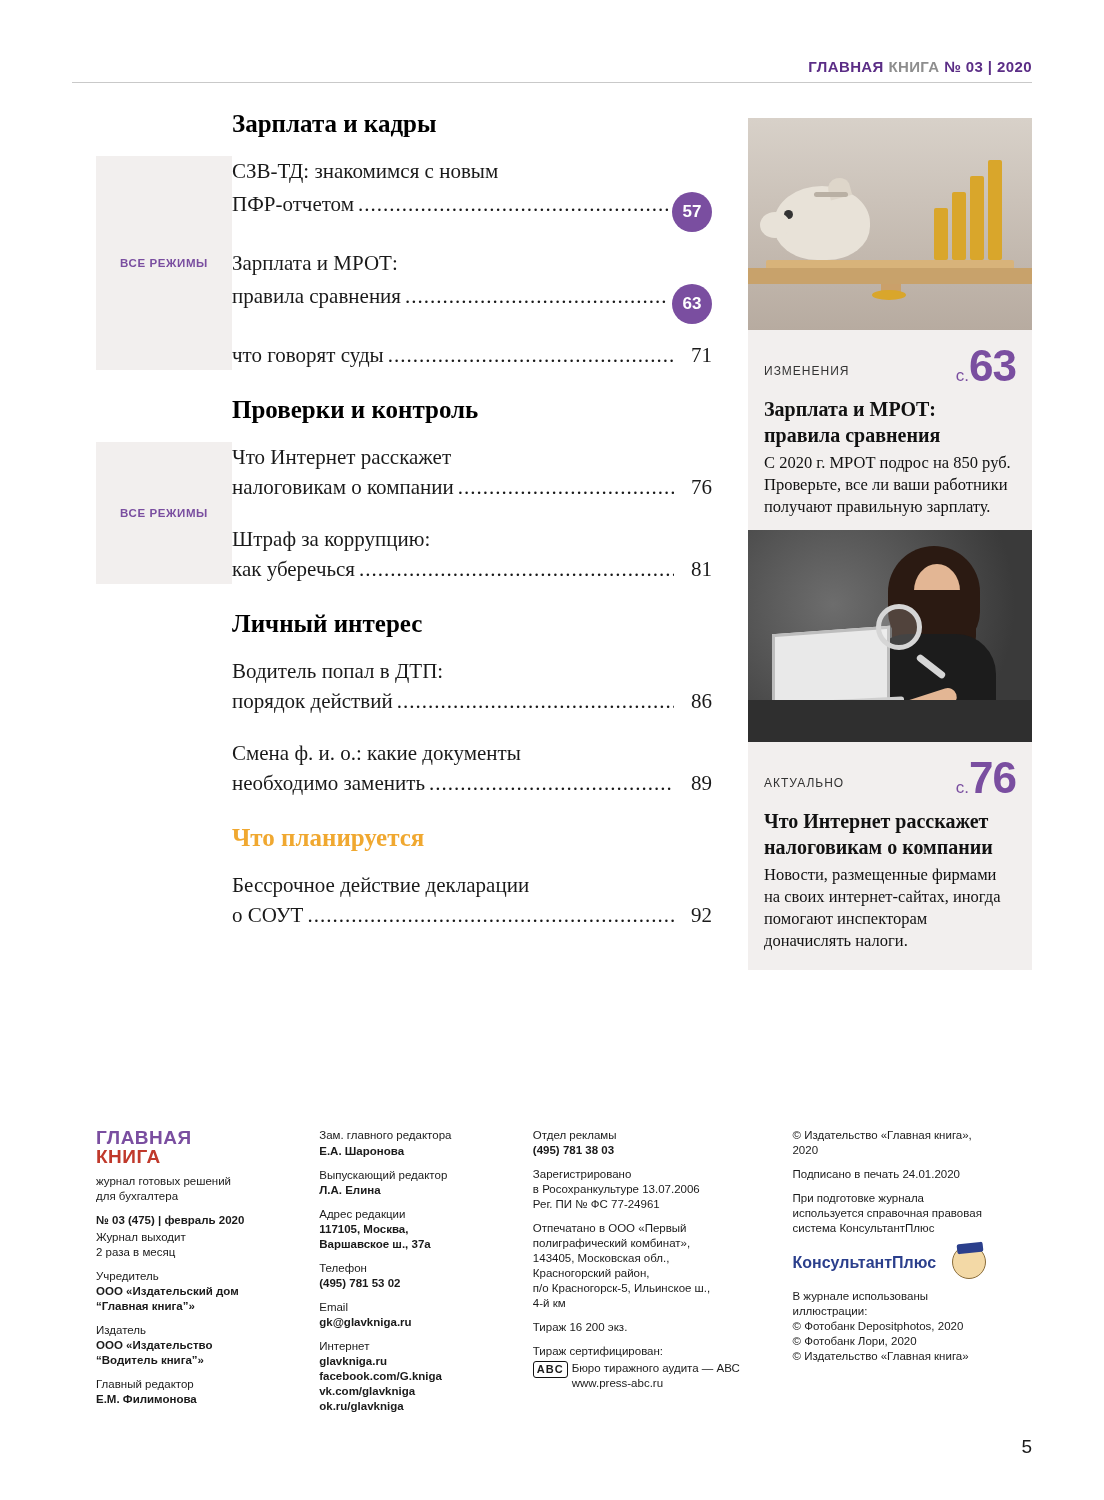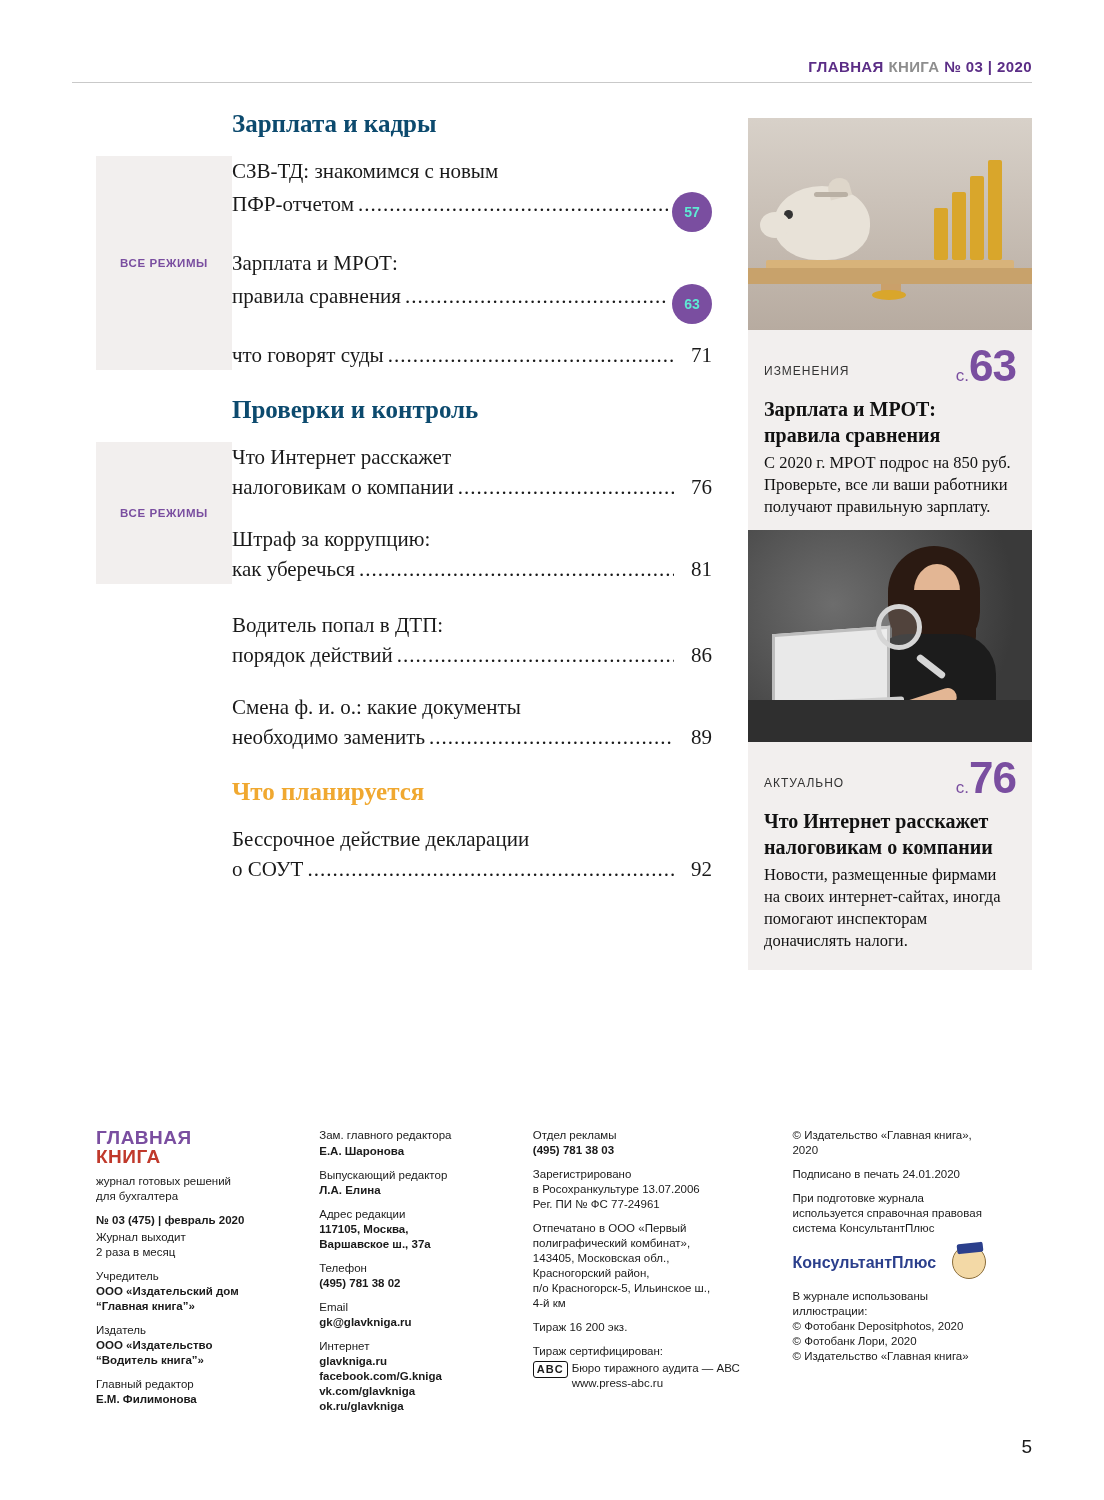--- a/index.html
+++ b/index.html
@@ -26,21 +26,21 @@
     position:absolute; top:82px; left:72px; right:72px;
     height:1px; background:#c9c9c9;
   }
 
   
   .toc {
     position:absolute; top:110px; left:96px; width:616px;
   }
   .section-title {
     font-family:"Liberation Serif", serif;
-    font-weight:bold; font-size:25px; color:#0c4a6e;
+    font-weight:bold; font-size:25px; color:#000000;
     margin: 0 0 18px 136px;
   }
   .section-title.orange { color:#f0a830; }
 
   .group { position:relative; margin-bottom:26px; }
   .tag {
     position:absolute; left:0; top:0;
     width:136px; height:100%;
     background:#f2efee;
     display:flex; align-items:center; justify-content:center;
@@ -64,22 +64,22 @@
   .entry .l2 .txt { flex:0 0 auto; }
   .entry .l2 .dots {
     flex:1 1 auto; overflow:hidden; margin:0 4px;
     color:#1a1a1a; letter-spacing:1px;
     font-size:21px; line-height:30px;
   }
   .pagenum { flex:0 0 auto; font-size:21px; color:#1a1a1a; min-width:34px; text-align:right; }
   .pagenum.badge {
     display:inline-flex; align-items:center; justify-content:center;
     width:40px; height:40px; border-radius:50%;
-    background:#7a4ea0; color:#5eead4; font-family:"Liberation Sans", sans-serif;
-    font-weight:bold; font-size:14px; text-align:right;
+    background:#7a4ea0; color:#ffffff; font-family:"Liberation Sans", sans-serif;
+    font-weight:bold; font-size:17px; text-align:right;
     transform: translateY(6px);
     min-width:40px;
   }
 
   
   .promo {
     position:absolute; left:748px; width:284px;
     background:#f2efee;
   }
   .promo-1 { top:118px; }
@@ -246,20 +246,21 @@
         <div class="entry">
           <div class="l1">Штраф за коррупцию:</div>
           <div class="l2">
             <span class="txt">как уберечься</span>
             <span class="dots">........................................................................................................................</span>
             <span class="pagenum">81</span>
           </div>
         </div>
       </div>
     </div>
+    <div class="section-title">Личный интерес</div>
     <div class="group">
       <div class="entries">
         <div class="entry">
           <div class="l1">Водитель попал в ДТП:</div>
           <div class="l2">
             <span class="txt">порядок действий </span>
             <span class="dots">........................................................................................................................</span>
             <span class="pagenum">86</span>
           </div>
         </div>
@@ -368,21 +369,21 @@
 
   <div class="fcol c2">
     <p class="fp" style="margin-bottom:1px">Зам. главного редактора</p>
     <p class="fp"><b>Е.А. Шаронова</b></p>
     <p class="fp" style="margin-bottom:0">Выпускающий редактор</p>
     <p class="fp"><b>Л.А. Елина</b></p>
     <p class="fp" style="margin-bottom:0">Адрес редакции</p>
     <p class="fp"><b style="white-space:pre-line">117105, Москва,
 Варшавское ш., 37а</b></p>
     <p class="fp" style="margin-bottom:0">Телефон</p>
-    <p class="fp"><b>(495) 781 38 02</b></p>
+    <p class="fp"><b>(495) 781 53 02</b></p>
     <p class="fp" style="margin-bottom:0">Email</p>
     <p class="fp"><b>gk@glavkniga.ru</b></p>
     <p class="fp" style="margin-bottom:0">Интернет</p>
     <p class="fp"><b style="white-space:pre-line">glavkniga.ru
 facebook.com/G.kniga
 vk.com/glavkniga
 ok.ru/glavkniga</b></p>
   </div>
 
   <div class="fcol c3">

